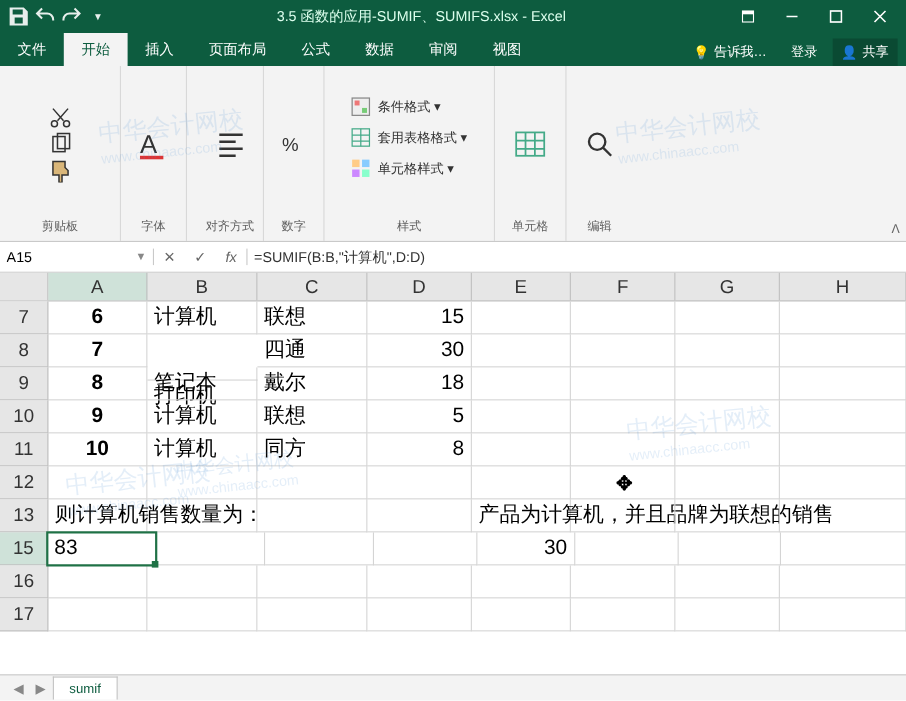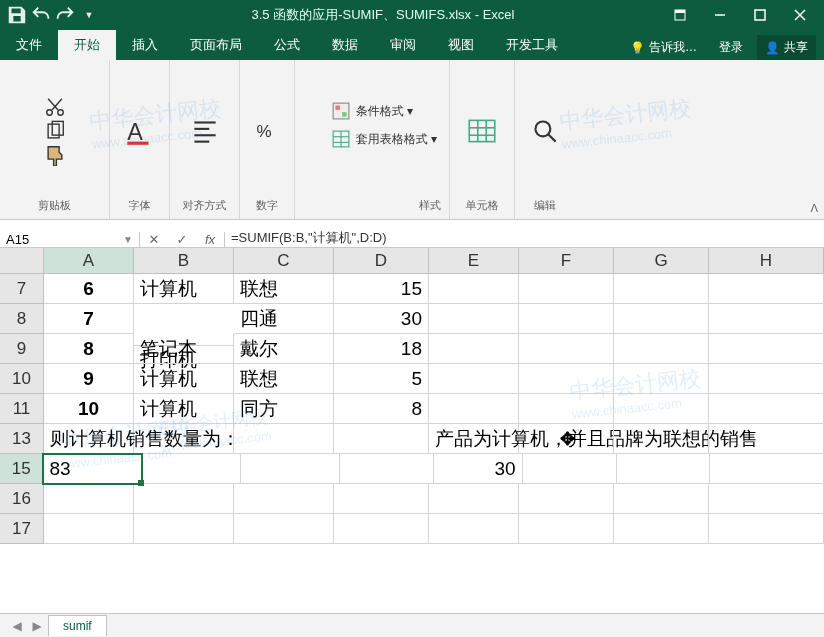--- a/index.html
+++ b/index.html
@@ -24,21 +24,21 @@
 .group-label { font-size: 11px; color: #606060; padding-bottom: 2px; }
 .group-body { display: flex; align-items: center; gap: 6px; flex: 1; }
 .big-btn { display: flex; flex-direction: column; align-items: center; gap: 2px; font-size: 12px; color: #333; padding: 4px; }
 .big-btn svg { width: 34px; height: 34px; }
 .small-col { display: flex; flex-direction: column; gap: 4px; }
 .small-btn { width: 22px; height: 20px; display: flex; align-items: center; justify-content: center; }
 .style-row { display: flex; align-items: center; gap: 6px; font-size: 12px; color: #333; padding: 2px 4px; }
 .style-row svg { width: 18px; height: 18px; }
 .collapse-caret { position: absolute; right: 6px; bottom: 4px; font-size: 11px; color: #666; }
 
-.formula-bar { height: 28px; border-bottom: 1px solid #c9c9c9; display: flex; align-items: flex-end; font-size: 13px; background: #fff; }
+.formula-bar { height: 28px; border-bottom: 1px solid #c9c9c9; display: flex; align-items: center; font-size: 13px; background: #fff; }
 .name-box { width: 140px; border-right: 1px solid #c9c9c9; display: flex; align-items: center; padding: 0 6px; }
 .name-box input { border: none; outline: none; width: 100%; font-size: 13px; }
 .fb-btns { display: flex; align-items: center; border-right: 1px solid #c9c9c9; }
 .fb-btn { width: 28px; display: flex; align-items: center; justify-content: center; color: #666; }
 .formula-input { flex: 1; display: flex; align-items: center; padding: 0 6px; color: #333; }
 
 .grid-wrap { position: relative; }
 .col-headers { display: flex; background: #e6e6e6; border-bottom: 1px solid #bfbfbf; height: 26px; }
 .corner { width: 44px; border-right: 1px solid #bfbfbf; background: #e6e6e6; }
 .col-h { border-right: 1px solid #bfbfbf; text-align: center; font-size: 17px; color: #333; line-height: 26px; }
@@ -112,21 +112,20 @@
 
 <div class="tabs" id="tabs-container">
   <div class="tab">文件</div>
     <div class="tab active">开始</div>
     <div class="tab">插入</div>
     <div class="tab">页面布局</div>
     <div class="tab">公式</div>
     <div class="tab">数据</div>
     <div class="tab">审阅</div>
     <div class="tab">视图</div>
-    <div class="tab">开发工具</div>
     <div class="spacer"></div>
   <div class="right-group">
     <div class="right-item">
         <span>💡</span>
         <span>告诉我…</span>
       </div>
     <div class="right-item">登录</div>
     <div class="right-item" style="background:#0a4a33;">
         <span>👤</span>
         <span>共享</span>
@@ -164,21 +163,21 @@
     <div class="group-body">
         <div class="big-btn">
           <svg viewBox="0 0 32 32">
             <text x="4" y="24" font-size="22" fill="#333">A</text>
             <rect x="4" y="26" width="20" height="3" fill="#d33"></rect>
           </svg>
         </div>
       </div>
     <div class="group-label">字体</div>
   </div>
-  <div class="group" style="width:70px;">
+  <div class="group" style="width:70px;align-items:flex-end;">
     <div class="group-body">
         <div class="big-btn">
           <svg viewBox="0 0 32 32" stroke="#333" stroke-width="2">
             <line x1="6" y1="8" x2="26" y2="8"></line>
             <line x1="6" y1="14" x2="20" y2="14"></line>
             <line x1="6" y1="20" x2="26" y2="20"></line>
             <line x1="6" y1="26" x2="20" y2="26"></line>
           </svg>
         </div>
       </div>
@@ -187,38 +186,47 @@
   <div class="group" style="width:55px;">
     <div class="group-body">
         <div class="big-btn">
           <svg viewBox="0 0 32 32">
             <text x="6" y="22" font-size="16" fill="#333">%</text>
           </svg>
         </div>
       </div>
     <div class="group-label">数字</div>
   </div>
-  <div class="group" style="width:155px;align-items:flex-end;gap:12px;">
+  <div class="group" style="width:155px;align-items:center;gap:12px;">
     <div style="display:flex;flex-direction:column;gap:6px;flex:1;justify-content:center;">
       <div class="style-row">
           <svg viewBox="0 0 16 16">
             <rect x="1" y="1" width="14" height="14" fill="#eee" stroke="#888"></rect>
             <rect x="3" y="3" width="4" height="4" fill="#e77"></rect>
             <rect x="9" y="9" width="4" height="4" fill="#7c7"></rect>
           </svg>
           <span>条件格式 ▾</span>
         </div>
       <div class="style-row">
           <svg viewBox="0 0 16 16" fill="none" stroke="#4a8">
             <rect x="1" y="1" width="14" height="14"></rect>
             <line x1="1" y1="6" x2="15" y2="6"></line>
             <line x1="1" y1="11" x2="15" y2="11"></line>
             <line x1="8" y1="1" x2="8" y2="15"></line>
           </svg>
           <span>套用表格格式 ▾</span>
+        </div>
+      <div class="style-row">
+          <svg viewBox="0 0 16 16">
+            <rect x="1" y="1" width="6" height="6" fill="#fc8"></rect>
+            <rect x="9" y="1" width="6" height="6" fill="#8cf"></rect>
+            <rect x="1" y="9" width="6" height="6" fill="#c8f"></rect>
+            <rect x="9" y="9" width="6" height="6" fill="#8fc"></rect>
+          </svg>
+          <span>单元格样式 ▾</span>
         </div>
     </div>
     <div class="group-label" style="text-align:center;font-family:Liberation Mono, monospace;">样式</div>
   </div>
   <div class="group" style="width:65px;">
     <div class="group-body">
         <div class="big-btn">
           <svg viewBox="0 0 32 32" fill="none" stroke="#4a8" stroke-width="1.5">
             <rect x="4" y="6" width="24" height="20"></rect>
             <line x1="4" y1="13" x2="28" y2="13"></line>
@@ -319,20 +327,31 @@
         <div class="cell center bold" style="width: 90px;">10</div>
         <div class="cell" style="width: 100px;">计算机</div>
         <div class="cell" style="width: 100px;">同方</div>
         <div class="cell right" style="width: 95px;">8</div>
         <div class="cell" style="width: 90px;"></div>
         <div class="cell" style="width: 95px;"></div>
         <div class="cell" style="width: 95px;"></div>
         <div class="cell" style="width: 115px;"></div>
       </div>
       <div class="row">
+        <div class="row-h">12</div>
+        <div class="cell" style="width: 90px;"></div>
+        <div class="cell" style="width: 100px;"></div>
+        <div class="cell" style="width: 100px;"></div>
+        <div class="cell" style="width: 95px;"></div>
+        <div class="cell" style="width: 90px;"></div>
+        <div class="cell" style="width: 95px;"></div>
+        <div class="cell" style="width: 95px;"></div>
+        <div class="cell" style="width: 115px;"></div>
+      </div>
+      <div class="row">
         <div class="row-h">13</div>
         <div class="cell" style="width: 90px;">则计算机销售数量为：</div>
         <div class="cell" style="width: 100px;"></div>
         <div class="cell" style="width: 100px;"></div>
         <div class="cell" style="width: 95px;"></div>
         <div class="cell" style="width: 90px;">产品为计算机，并且品牌为联想的销售</div>
         <div class="cell" style="width: 95px;"></div>
         <div class="cell" style="width: 95px;"></div>
         <div class="cell" style="width: 115px;"></div>
       </div>

